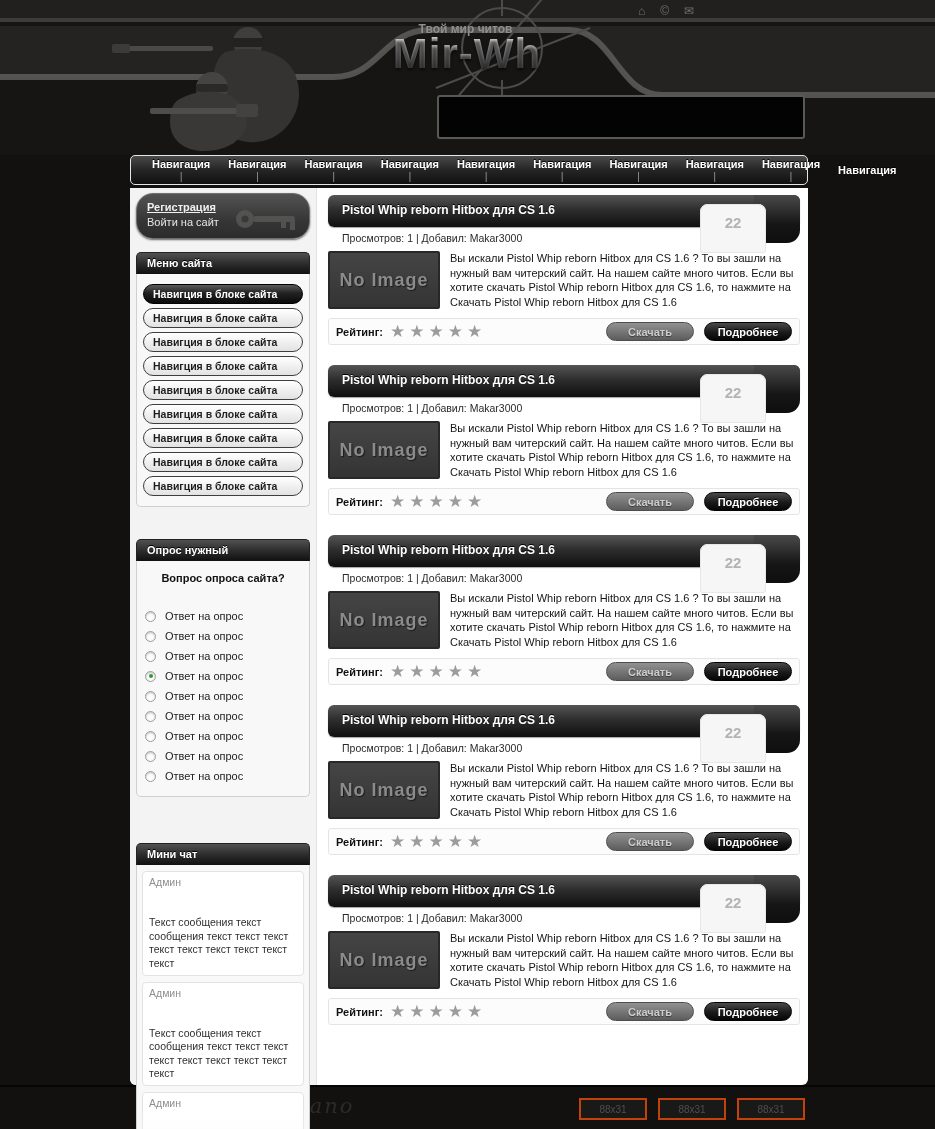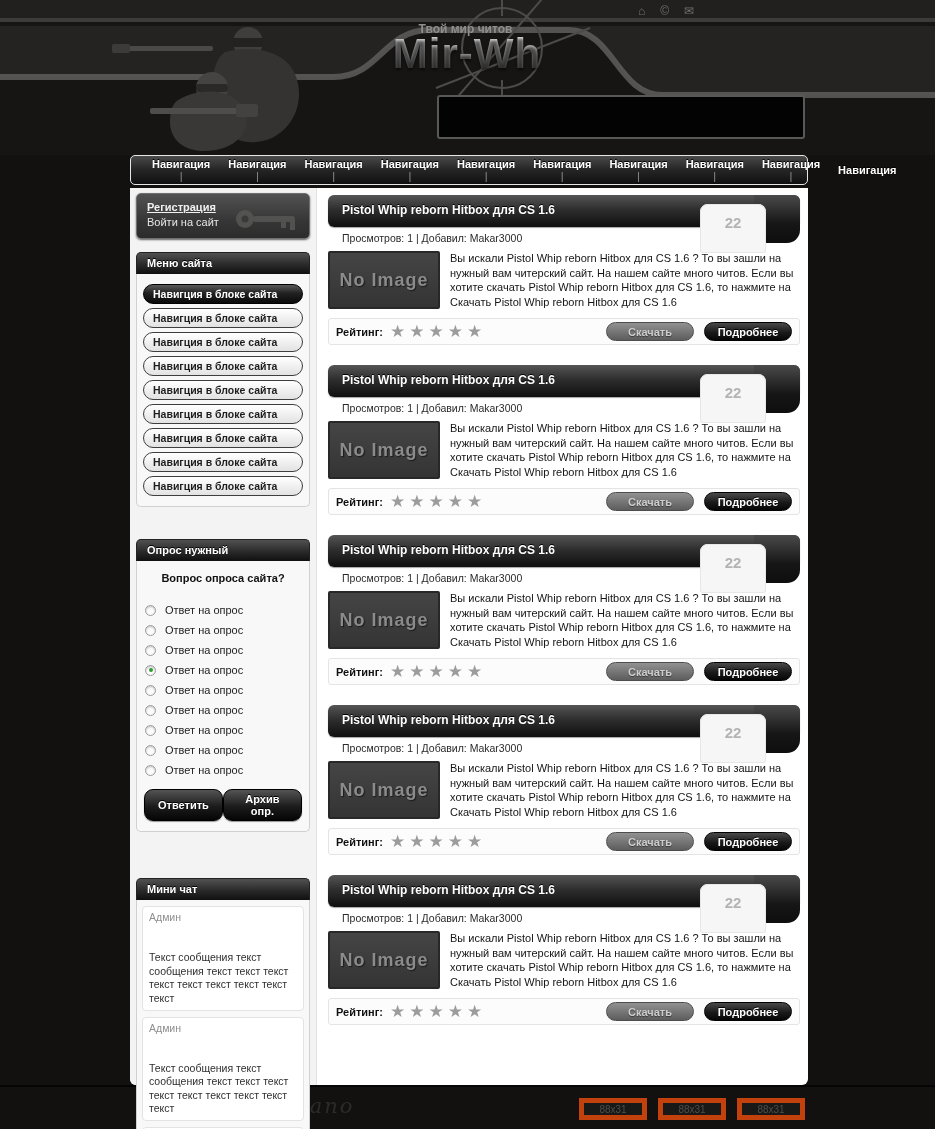--- a/index.html
+++ b/index.html
@@ -34,40 +34,40 @@
   .nav div.nav-item:last-of-type .nav-sep { display:none; }
 
   
   .wrapper { position:absolute; left:130px; top:188px; width:678px; height:897px; background:#fff; border-radius:0 0 6px 6px; z-index:2; }
   .sidebar { position:absolute; left:0; top:0; width:187px; height:100%; background:#f3f3f3; border-right:1px solid #e2e2e2; border-radius:0 0 0 6px; padding:5px 6px; }
   .main { position:absolute; left:188px; top:0; width:490px; height:100%; padding:7px 8px 0 10px; }
 
   
   .login-block { position:relative; height:46px; margin-bottom:13px;
     background:linear-gradient(#525252, #363636 60%, #2c2c2c);
-    border:1px solid #6f6f6f; border-radius:5px; padding:7px 10px; box-shadow:0 1px 2px rgba(0,0,0,.6); }
+    border:1px solid #6f6f6f; border-radius:17px; padding:7px 10px; box-shadow:0 1px 2px rgba(0,0,0,.6); }
   .login-register { display:block; color:#f0f0f0; font-size:11px; font-weight:bold; text-decoration:underline; cursor:pointer; }
   .login-enter { display:block; color:#e6e6e6; font-size:11px; margin-top:3px; cursor:pointer; }
   .key-icon { position:absolute; right:10px; top:12px; opacity:.85; }
 
   
   .sblock { margin-bottom:14px; }
   .sblock-head { height:22px; background:linear-gradient(#515151, #2a2a2a 55%, #101010);
     border:1px solid #222; border-bottom:none; border-radius:5px 5px 0 0;
     color:#fff; font-size:11px; font-weight:bold; line-height:21px; padding-left:10px; text-shadow:0 -1px 0 #000; }
   .sblock-body { background:#f8f8f8; border:1px solid #d0d0d0; border-top:none; border-radius:0 0 5px 5px; padding:6px 5px; }
 
   .menu-block { margin-bottom:32px; }
   .menu-item { display:block; height:20px; line-height:18px; margin:4px 1px;
     background:linear-gradient(#ffffff, #e2e2e2); border:1px solid #3e3e3e; border-radius:10px;
     font-size:10.5px; font-weight:bold; color:#1e1e1e; padding-left:9px; cursor:pointer; }
   .menu-item.active { background:linear-gradient(#5a5a5a, #222 45%, #0a0a0a); color:#fff; border-color:#000; }
 
   .poll-block { margin-bottom:46px; }
-  .poll-question { text-align:center; font-size:11px; font-weight:bold; color:#111; margin:5px 0 20px; }
+  .poll-question { text-align:center; font-size:11px; font-weight:bold; color:#111; margin:5px 0 26px; }
   .poll-option { display:flex; align-items:center; gap:9px; margin:8px 3px; font-size:11px; color:#222; cursor:pointer; }
   .radio { width:11px; height:11px; border-radius:50%; background:#fdfdfd; border:1px solid #9c9c9c; box-shadow:inset 0 1px 2px rgba(0,0,0,.25); position:relative; flex:0 0 11px; }
   .poll-option.selected .radio::after { content:""; position:absolute; left:2.5px; top:2.5px; width:4px; height:4px; border-radius:50%; background:#2f9b2f; }
   .poll-buttons { display:flex; justify-content:space-between; margin:13px 2px 4px; }
   .btn-dark { background:linear-gradient(#545454, #1c1c1c 55%, #050505); border:1px solid #000; border-radius:9px;
     color:#fff; font-size:11px; font-weight:bold; padding:3px 13px; cursor:pointer; text-shadow:0 -1px 0 #000; box-shadow:0 1px 1px rgba(0,0,0,.4); }
 
   .chat-message { background:#fff; border:1px solid #e3e3e3; border-radius:4px; padding:4px 6px; margin-bottom:6px; }
   .chat-author { color:#8f8f8f; font-size:10.5px; margin-bottom:3px; }
   .chat-text { font-size:10.5px; color:#2e2e2e; line-height:1.3;margin-top:28px; }
@@ -101,21 +101,21 @@
     color:#cdcdcd; font-size:11px; font-weight:bold; text-align:center; line-height:18px; cursor:pointer; text-shadow:0 1px 1px #3a3a3a; }
   .btn-more { width:88px; height:19px; border-radius:10px;
     background:linear-gradient(#4a4a4a, #1a1a1a 55%, #060606); border:1px solid #000;
     color:#fff; font-size:11px; font-weight:bold; text-align:center; line-height:18px; cursor:pointer; text-shadow:0 -1px 0 #000; }
 
   
   .footer { position:absolute; left:0; top:1085px; width:935px; height:44px; background:#121110; border-top:2px solid #050505; }
   .credit { position:absolute; left:136px; top:7px; font-family:"DejaVu Serif", serif; font-style:italic;
     font-size:21px; letter-spacing:2px; color:#2c2b29; }
   .banners { position:absolute; right:130px; top:11px; display:flex; gap:11px; }
-  .banner { width:68px; height:22px; background:#191917; border:5px solid #c2410c;
+  .banner { width:68px; height:22px; background:#191917; border:2px solid #c2410c;
     color:#4f4e4c; font-size:10px; display:flex; align-items:center; justify-content:center; cursor:pointer; }
 </style>
 </head>
 <body>
 
 <div class="header">
   <div class="top-strip"></div>
 
   <svg class="header-svg" width="935" height="155" viewBox="0 0 935 155">
 
@@ -293,24 +293,20 @@
           <label class="poll-option">
             <span class="radio"></span>
             <span>Ответ на опрос</span>
           </label>
 
           <label class="poll-option">
             <span class="radio"></span>
             <span>Ответ на опрос</span>
           </label>
 
-        <div class="poll-buttons">
-          <button class="btn-dark">Ответить</button>
-          <button class="btn-dark">Архив опр.</button>
-        </div>
       </div>
     </div>
 
     <div class="sblock chat-block">
       <div class="sblock-head">Мини чат</div>
       <div class="sblock-body">
 
           <div class="chat-message">
             <div class="chat-author">Админ</div>
             <div class="chat-text">Текст сообщения текст сообщения текст текст текст текст текст текст текст текст текст</div>

